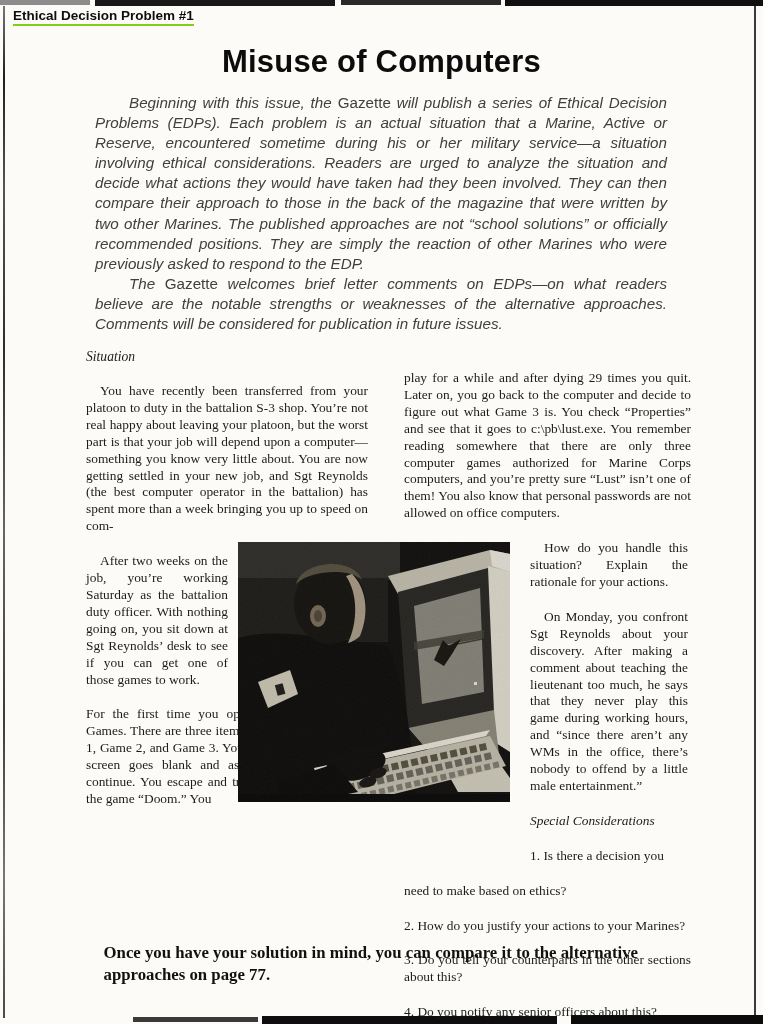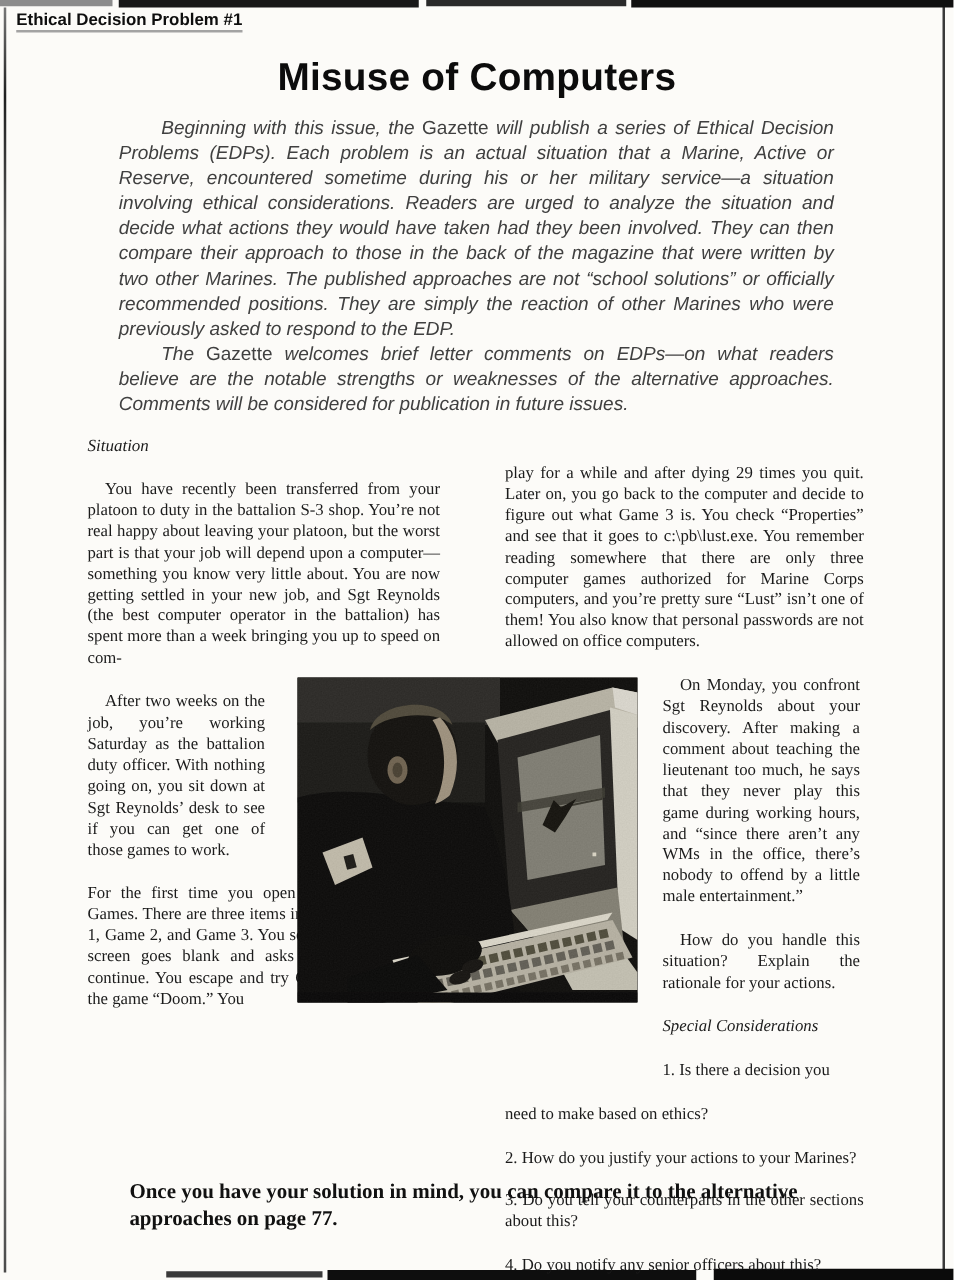--- a/index.html
+++ b/index.html
@@ -19,41 +19,41 @@
   .t3 { left:341px;top:0; width:160px; height:5px; background:#2a2a2a; }
   .t4 { left:505px;top:0; width:258px; height:6px; background:#101010; }
   .b1 { left:133px;top:1017px; width:125px; height:5px; background:#3a3a3a; }
   .b2 { left:262px;top:1016px; width:295px; height:8px; background:#0e0e0e; }
   .b3 { left:571px;top:1015px; width:192px; height:9px; background:#0b0b0b; }
 
   .kicker {
     position:absolute; left:13px; top:8px;
     font-family:"Liberation Sans", sans-serif; font-weight:bold;
     font-size:13.5px; color:#0e0e0e;
-    border-bottom:2px solid #a3a3a3; padding-bottom:1px;
+    border-bottom:2px solid #84cc16; padding-bottom:1px;
   }
   .title {
     position:absolute; left:0; top:44px; width:100%;
     text-align:center; font-family:"Liberation Sans", sans-serif;
     font-weight:bold; font-size:31px; color:#0c0c0c; letter-spacing:0.2px;
   }
   .intro {
     position:absolute; left:95px; top:93px; width:572px;
     font-family:"Liberation Sans", sans-serif; font-style:italic;
     font-size:15.2px; line-height:20.1px; text-align:justify; color:#404040;
   }
   .intro p { text-indent:34px; }
   .intro .brand { font-style:normal; }
 
   .colblock { position:absolute; font-size:13.4px; line-height:16.9px; }
   .colblock p { text-align:justify;margin-top:18px; }
   .ind { text-indent:14px; }
   .sit-head { font-style:italic; font-size:13.6px; line-height:17px; }
   .sc-head  { font-style:italic; }
-  .col-left  { left:70px;  top:348px; width:282px; }
+  .col-left  { left:86px;  top:348px; width:282px; }
   .col-right { left:404px; top:352px; width:287px; }
   .narrow-l { width:142px; }
   .narrow-r { width:158px; margin-left:126px; }
   .wide { width:100%; }
 
   .photo {
     position:absolute; left:238px; top:542px; width:272px; height:260px;
     background:#0d0c0a;
   }
   .photo svg { display:block; width:272px; height:260px; }
@@ -95,22 +95,22 @@
     <p class="wide ind">You have recently been transferred from your platoon to duty in the battalion S-3 shop. You’re not real happy about leaving your platoon, but the worst part is that your job will depend upon a computer—something you know very little about. You are now getting settled in your new job, and Sgt Reynolds (the best computer operator in the battalion) has spent more than a week bringing you up to speed on com-</p>
     <div class="narrow-l">
       <p class="ind">After two weeks on the job, you’re working Saturday as the battalion duty officer. With nothing going on, you sit down at Sgt Reynolds’ desk to see if you can get one of those games to work.</p>
     </div>
     <p class="wide">For the first time you open the window called Games. There are three items in this window: Game 1, Game 2, and Game 3. You select Game 3 and the screen goes blank and asks for a password to continue. You escape and try Game 1. This begins the game “Doom.” You</p>
   </div>
 
   <div class="colblock col-right">
     <p class="wide">play for a while and after dying 29 times you quit. Later on, you go back to the computer and decide to figure out what Game 3 is. You check “Properties” and see that it goes to c:\pb\lust.exe. You remember reading somewhere that there are only three computer games authorized for Marine Corps computers, and you’re pretty sure “Lust” isn’t one of them! You also know that personal passwords are not allowed on office computers.</p>
     <div class="narrow-r">
+      <p class="ind">How do you handle this situation? Explain the rationale for your actions.</p>
       <p class="ind">On Monday, you confront Sgt Reynolds about your discovery. After making a comment about teaching the lieutenant too much, he says that they never play this game during working hours, and “since there aren’t any WMs in the office, there’s nobody to offend by a little male entertainment.”</p>
-      <p class="ind">How do you handle this situation? Explain the rationale for your actions.</p>
       <p class="sc-head">Special Considerations</p>
       <p>1. Is there a decision you</p>
     </div>
     <p class="wide">need to make based on ethics?</p>
     <p class="wide">2. How do you justify your actions to your Marines?</p>
     <p class="wide">3. Do you tell your counterparts in the other sections about this?</p>
     <p class="wide">4. Do you notify any senior officers about this?</p>
   </div>
 
   <div class="photo">

